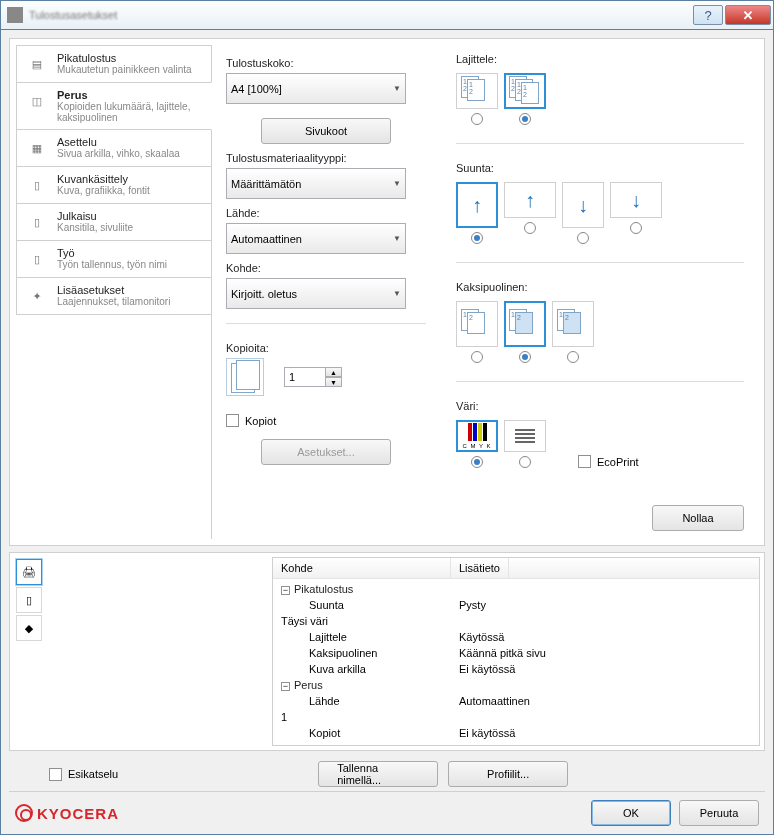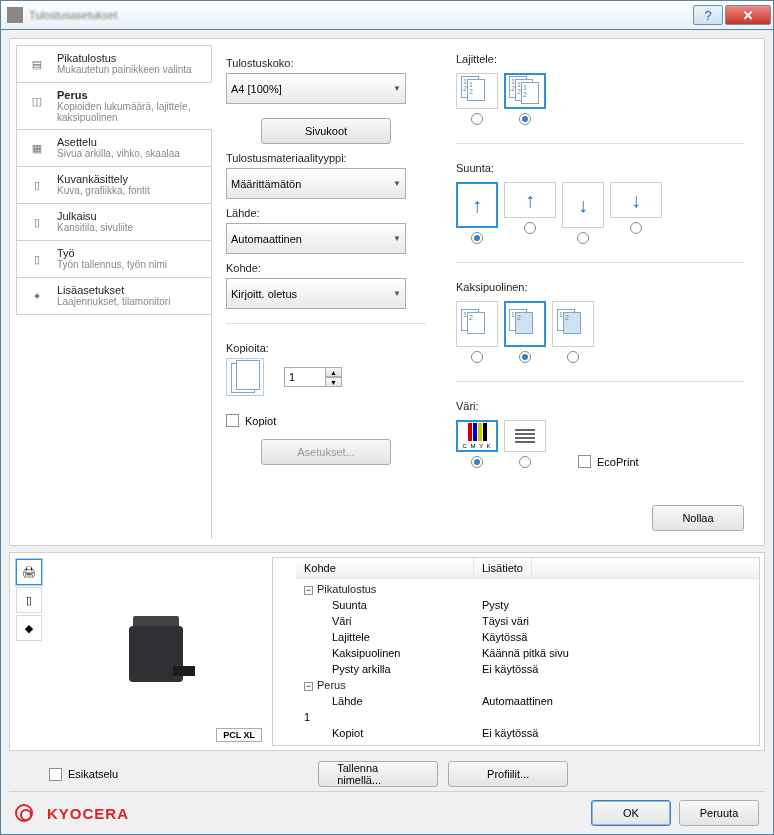--- a/index.html
+++ b/index.html
@@ -73,37 +73,37 @@
 .lower-icons { width: 32px; display: flex; flex-direction: column; gap: 2px; padding: 2px; }
 .lower-icons .ic-btn { width: 26px; height: 26px; border: 1px solid #d8d8d8; background: #fff; display:flex; align-items:center; justify-content:center; cursor:pointer; }
 .lower-icons .ic-btn.sel { border: 1px solid #2d8fd6; box-shadow: 0 0 0 1px #a8d4f2; }
 .printer-canvas { flex: 1; position: relative; border-left: 1px solid transparent; }
 .printer-img { position: absolute; left: 50%; top: 50%; transform: translate(-50%,-55%); width: 80px; height: 80px; }
 .printer-body { width: 54px; height: 56px; background: #2e3033; border-radius: 4px; position: absolute; left: 12px; top: 18px; }
 .printer-top { width: 46px; height: 14px; background: #404246; position: absolute; left: 16px; top: 8px; border-radius: 2px; }
 .printer-tray { width: 22px; height: 10px; background: #1a1c1e; position: absolute; left: 56px; top: 58px; }
 .pcl-badge { position: absolute; right: 4px; bottom: 4px; border: 1px solid #acacac; padding: 1px 6px; font-size: 9px; background: #fff; font-weight: bold; }
 
-.detail-pane { flex: 1; border: 1px solid #cfcfcf; background: #fff; display: flex; flex-direction: column; padding-left: 23px; }
+.detail-pane { flex: 1; border: 1px solid #cfcfcf; background: #fff; display: flex; flex-direction: column; }
 .detail-head { display: flex; border-bottom: 1px solid #e4e4e4; background: linear-gradient(#fff,#f1f1f1); }
 .detail-head div { padding: 4px 8px; border-right: 1px solid #e4e4e4; }
 .detail-head .c1 { width: 178px; }
 .detail-body { flex: 1; overflow-y: scroll; padding: 2px 0; }
 .detail-row { display: flex; padding: 0 8px; line-height: 16px; }
 .detail-row .c1 { width: 178px; }
 .detail-row.grp { color: #222; }
 .detail-row.grp .expander { display: inline-block; width: 9px; height: 9px; border: 1px solid #919191; margin-right: 4px; text-align: center; line-height: 7px; font-size: 9px; }
 .detail-row.sub .c1 { padding-left: 28px; }
 
 .esikat-row { display: flex; align-items: center; padding: 4px 40px; gap: 50px; }
 .esikat-row .btn { width: 120px; }
 
 
 .footer { border-top: 1px solid #d0d0d0; padding: 8px 6px 0 6px; display: flex; align-items: center; }
-.brand { display: flex; align-items: center; gap: 14px; }
+.brand { display: flex; align-items: center; gap: 4px; }
 .brand-logo { width: 18px; height: 18px; border: 2px solid #d7262c; border-radius: 50%; position: relative; }
 .brand-logo::after { content:""; position:absolute; left:3px; top:3px; width:8px; height:8px; border:2px solid #d7262c; border-radius:50%; }
 .brand-text { color: #d7262c; font-size: 15px; font-weight: bold; letter-spacing: 1px; }
 .footer-btns { margin-left: auto; display: flex; gap: 8px; }
 .footer-btns .btn { width: 80px; }
 .footer-btns .btn.primary { border-color: #3d7fbf; box-shadow: 0 0 0 1px #87b9e4 inset; }
 
 
 .stack-pages { position: relative; width: 32px; height: 30px; }
 .stack-pages span { position:absolute; border:1px solid #7fa5c8; background:#fff; width:18px; height:22px; font-size:7px; padding:1px; color:#5b86b0; }
@@ -365,57 +365,48 @@
     </div>
   </div>
 
   <div class="lower">
     <div class="lower-left">
       <div class="lower-icons">
         <div class="ic-btn sel">🖨</div>
         <div class="ic-btn">▯</div>
         <div class="ic-btn">◆</div>
       </div>
-      <div class="printer-canvas">
-        <div class="printer-img">
-          <div class="printer-top"></div>
-          <div class="printer-body"></div>
-          <div class="printer-tray"></div>
-        </div>
-        <div class="pcl-badge">PCL XL</div>
-      </div>
     </div>
     <div class="detail-pane">
       <div class="detail-head">
         <div class="c1">Kohde</div>
         <div class="c2">Lisätieto</div>
       </div>
       <div class="detail-body" id="detail-body">
           <div class="detail-row grp">
             <div class="c1"><span class="expander">−</span>Pikatulostus</div>
             <div class="c2"></div>
           </div>
           <div class="detail-row sub">
             <div class="c1">Suunta</div>
             <div class="c2">Pysty</div>
           </div>
           <div class="detail-row sub">
-            <div class="c1">Väri</div>
             <div class="c2">Täysi väri</div>
           </div>
           <div class="detail-row sub">
             <div class="c1">Lajittele</div>
             <div class="c2">Käytössä</div>
           </div>
           <div class="detail-row sub">
             <div class="c1">Kaksipuolinen</div>
             <div class="c2">Käännä pitkä sivu</div>
           </div>
           <div class="detail-row sub">
-            <div class="c1">Pysty arkilla</div>
+            <div class="c1">Kuva arkilla</div>
             <div class="c2">Ei käytössä</div>
           </div>
           <div class="detail-row grp">
             <div class="c1"><span class="expander">−</span>Perus</div>
             <div class="c2"></div>
           </div>
           <div class="detail-row sub">
             <div class="c1">Lähde</div>
             <div class="c2">Automaattinen</div>
           </div>

